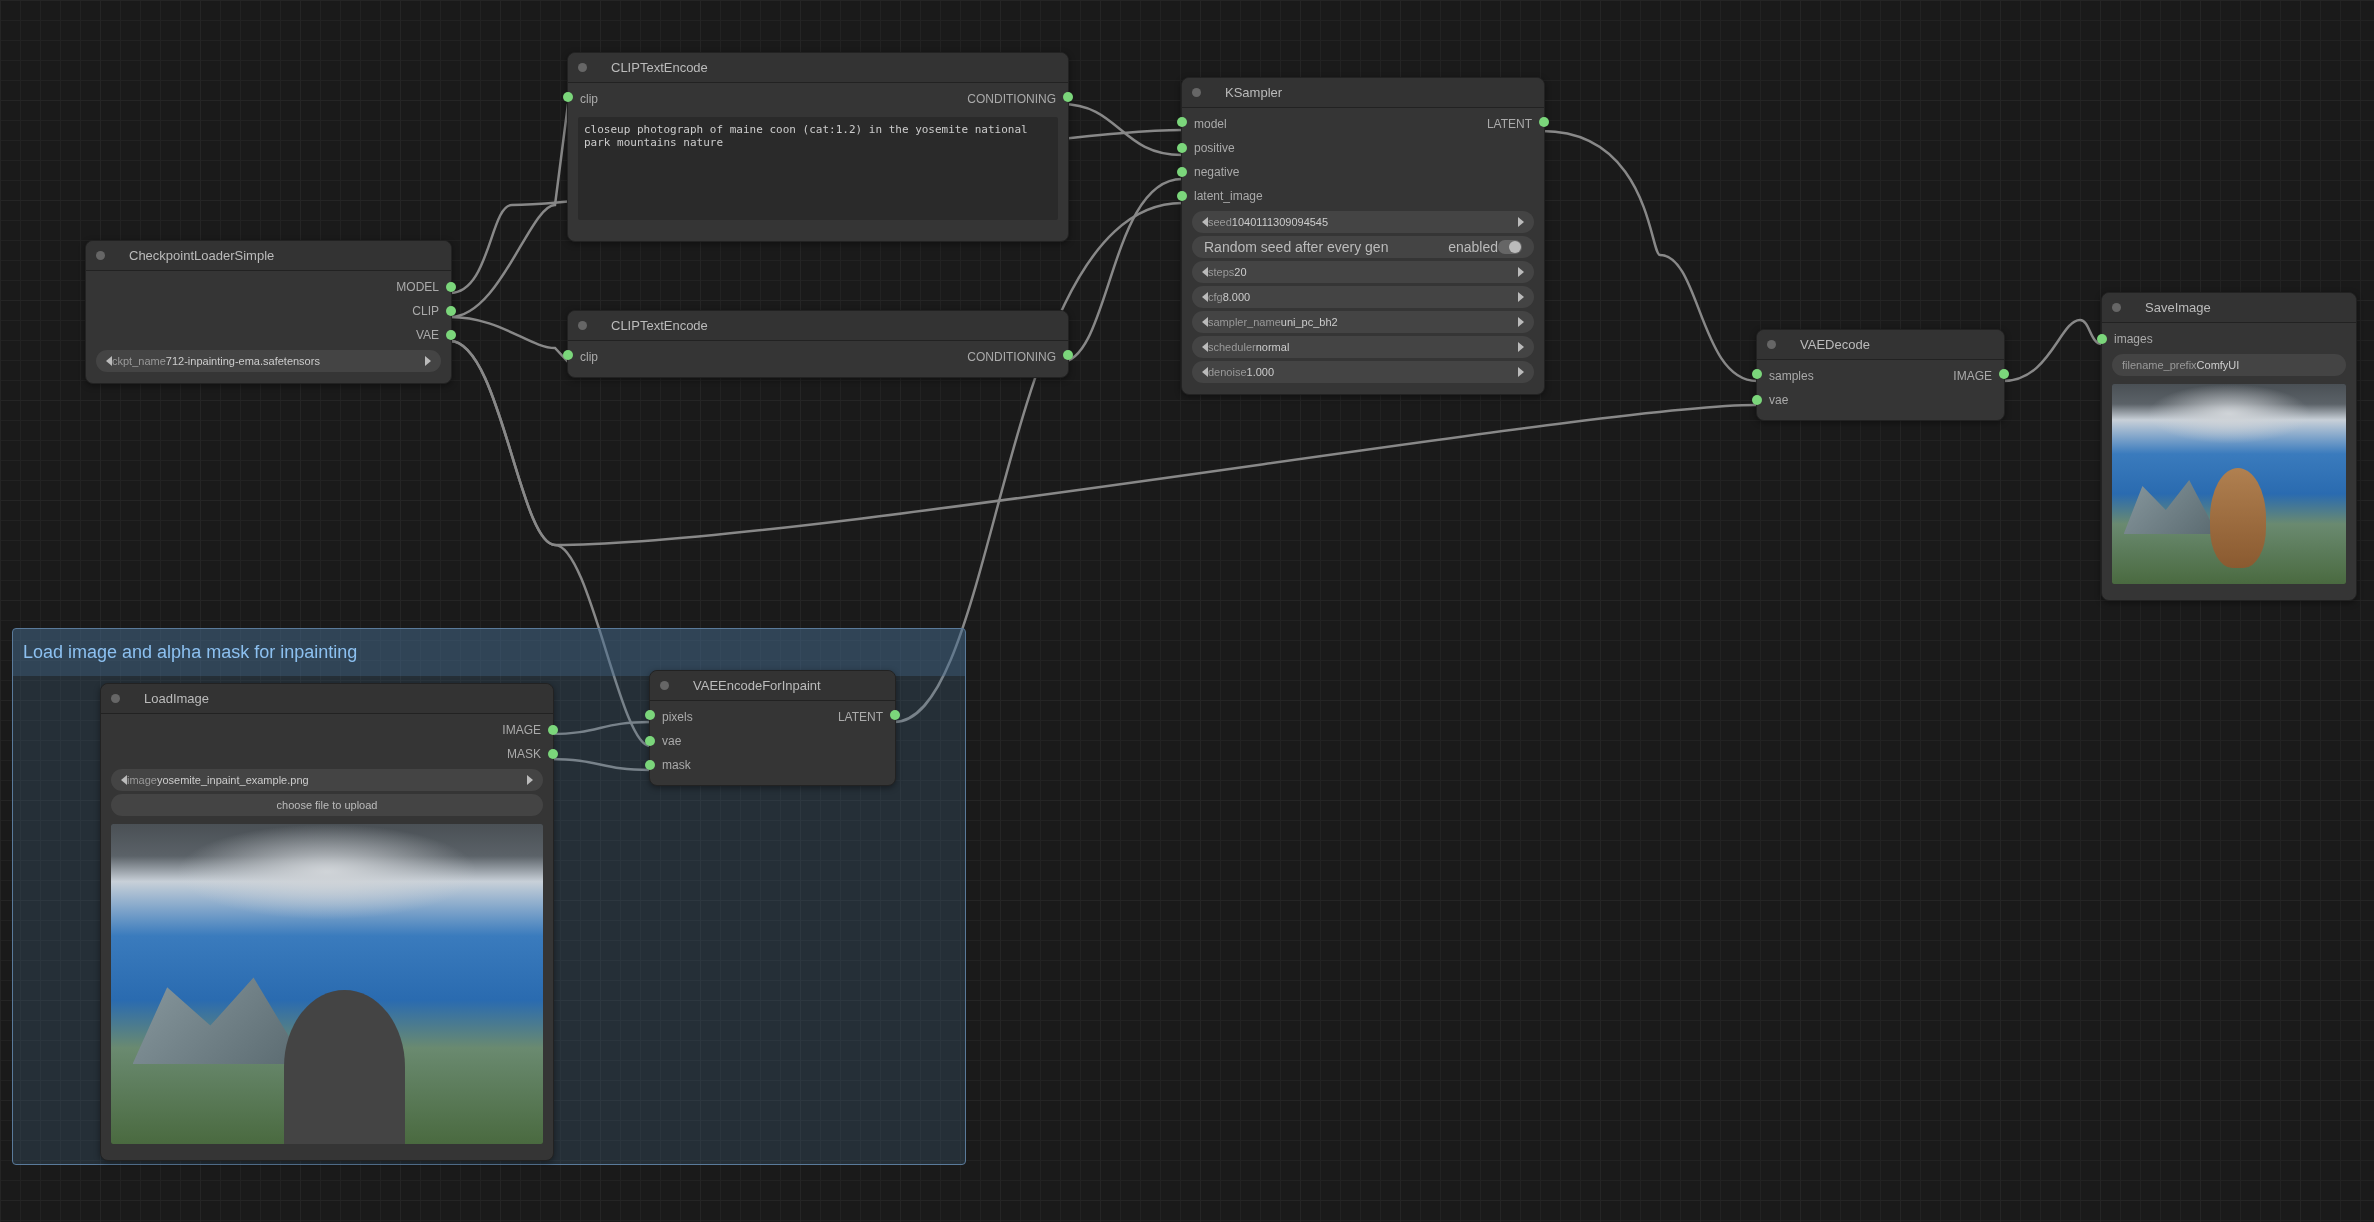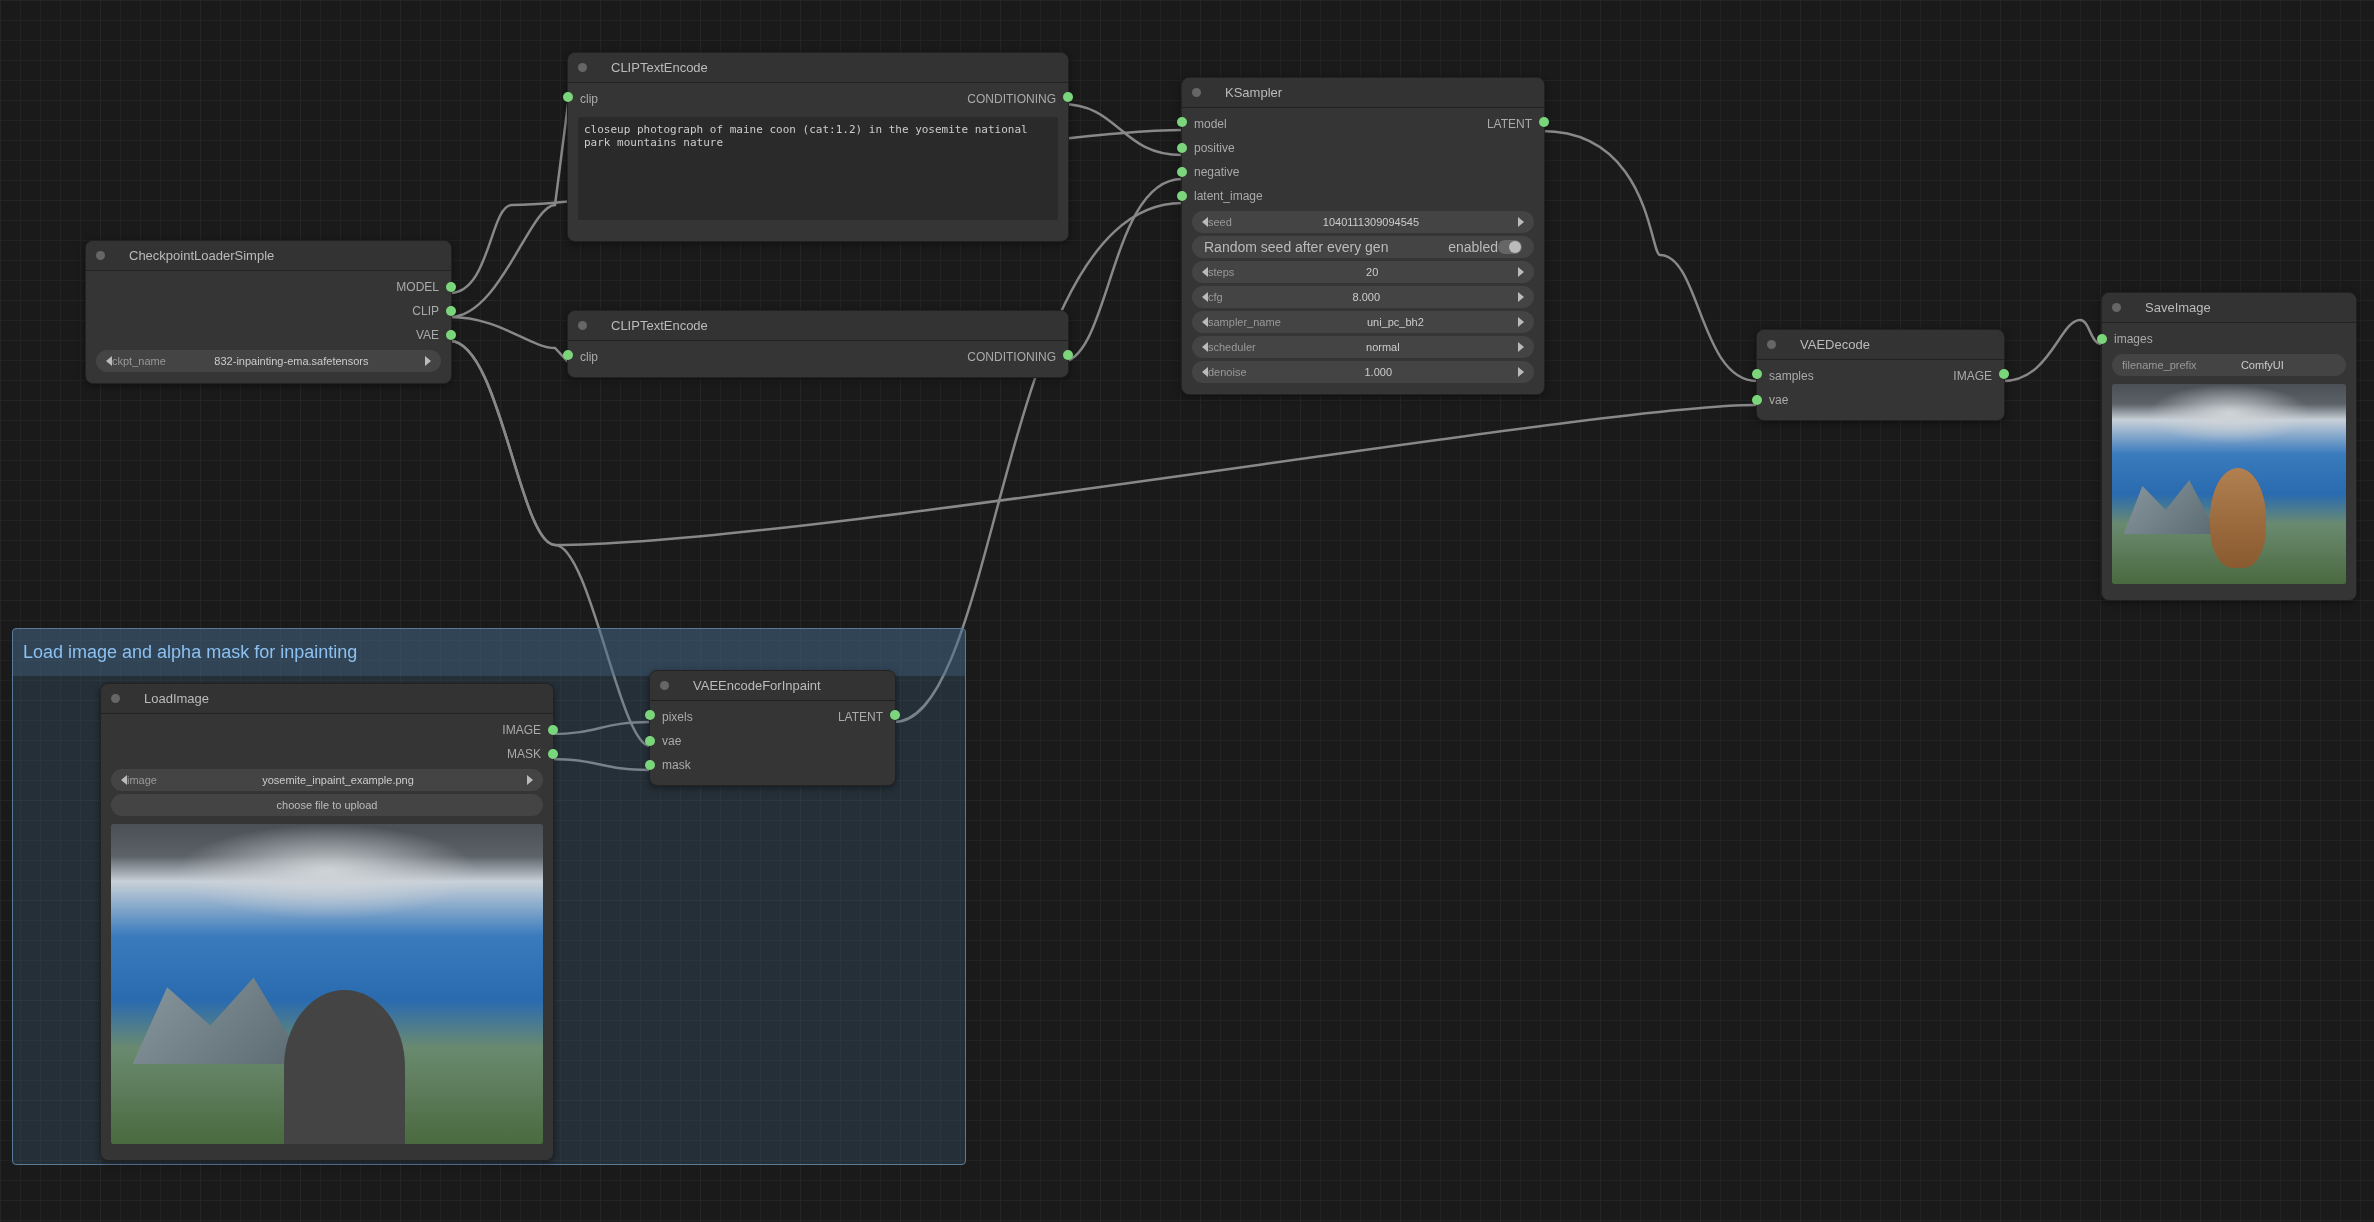--- a/index.html
+++ b/index.html
@@ -15,21 +15,21 @@
 .slot-row.out{justify-content:flex-end}
 .slot-row.both{justify-content:space-between}
 .slot-dot{width:10px;height:10px;border-radius:50%;background:#7bd67b;position:absolute}
 .slot-dot.in{left:-5px}
 .slot-dot.out{right:-5px}
 .widget{margin:3px 10px;background:#444;border-radius:12px;height:22px;display:flex;align-items:center;padding:0 10px;justify-content:space-between;font-size:11px;color:#bbb}
 .widget .arrow{display:inline-block;width:0;height:0}
 .arrow.l{border-top:5px solid transparent;border-bottom:5px solid transparent;border-right:6px solid #bbb}
 .arrow.r{border-top:5px solid transparent;border-bottom:5px solid transparent;border-left:6px solid #bbb}
 .widget-label{flex:0 0 auto;color:#999}
-.widget-value{flex:1;text-align:center;color:#ccc;padding-right:8px}
+.widget-value{flex:1;text-align:left;color:#ccc;padding-right:8px}
 .widget-button{margin:0 10px;background:#444;border-radius:12px;height:22px;display:flex;align-items:center;justify-content:center;font-size:11px;color:#bbb}
 .widget-toggle{margin:3px 10px;background:#444;border-radius:12px;height:22px;display:flex;align-items:center;padding:0 12px;justify-content:space-between;font-size:14px;color:#bbb}
 .toggle-pill{width:24px;height:14px;border-radius:7px;background:#666;position:relative}
 .toggle-knob{position:absolute;width:12px;height:12px;border-radius:50%;background:#bbb;top:1px;right:1px}
 .textarea{margin:6px 10px 10px;background:#2a2a2a;border:none;color:#ccc;font-family:monospace;font-size:11px;padding:6px;border-radius:2px;resize:none;width:calc(100% - 20px);box-sizing:border-box}
 .group-box{position:absolute;border:1px solid #5a7a9a;background:rgba(70,110,145,.25);border-radius:4px}
 .group-title{padding:13px 10px;color:#8cc0f0;font-size:18px;background:rgba(70,110,145,.35)}
 .img-preview{margin:8px 10px;background:#222;border-radius:2px;overflow:hidden;position:relative}
 .sky{position:absolute;inset:0;background:linear-gradient(to bottom,#4a5055 0%,#5b6268 10%,#c8d0d8 18%,#3a7bbd 35%,#2a6bb0 55%,#6a8a70 70%,#4a6a40 100%)}
 .cloud{position:absolute;width:70%;height:30%;top:0;left:15%;background:radial-gradient(ellipse at center,#d0d4d8 0%,rgba(208,212,216,0) 70%)}
@@ -87,21 +87,21 @@
           <span>CLIP</span>
           <span class="slot-dot out"></span>
         </div>
     <div class="slot-row out">
           <span>VAE</span>
           <span class="slot-dot out"></span>
         </div>
     <div class="widget">
           <span class="arrow l"></span>
           <span class="widget-label">ckpt_name</span>
-          <span class="widget-value">832-inpainting-ema.safetensors</span>
+          <span class="widget-value">712-inpainting-ema.safetensors</span>
           <span class="arrow r"></span>
         </div>
   </div>
 </div>
 
 <div class="node" style="left:567px;top:52px;width:500px">
   <div class="node-title">
         <span class="title-dot"></span>
         <span>CLIPTextEncode</span>
       </div>

